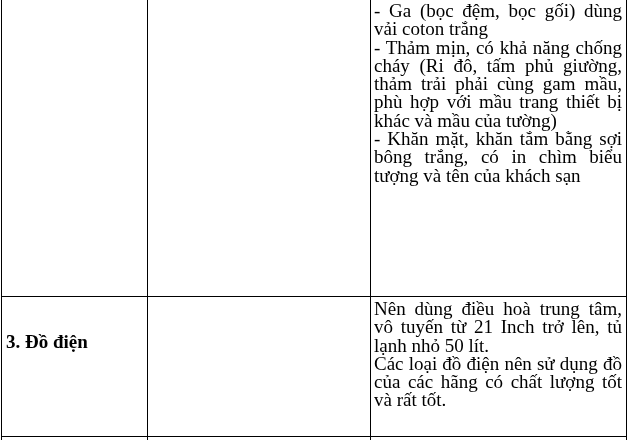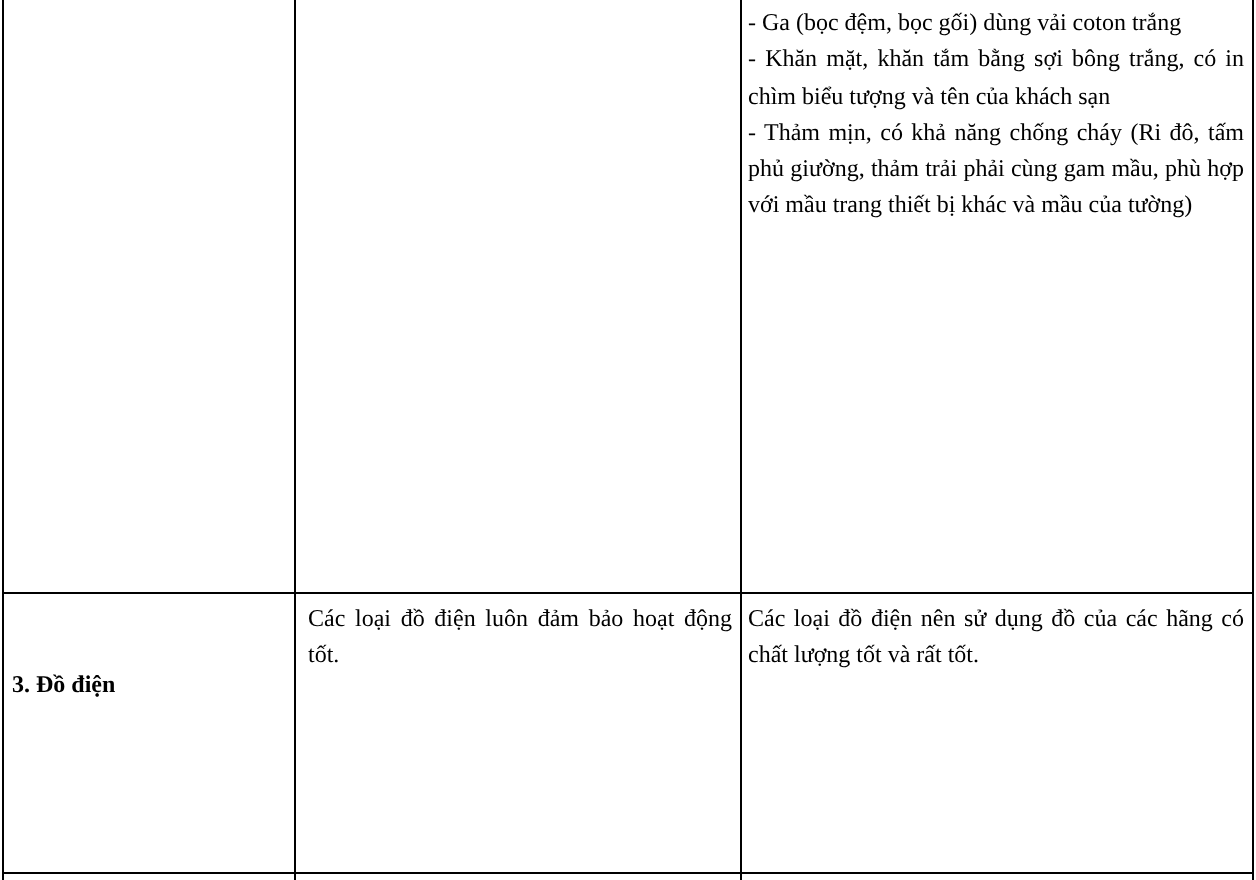--- a/index.html
+++ b/index.html
@@ -1,45 +1,45 @@
 <!DOCTYPE html>
 <html><head>
 <meta charset="utf-8">
 <style>
   html, body { margin: 0; padding: 0; background: #ffffff; }
   body { width: 628px; height: 440px; overflow: hidden; position: relative;
          font-family: "Liberation Serif", "DejaVu Serif", serif; color: #000; }
   .page { position: absolute; left: 0; top: 0; width: 628px; height: 440px; }
   .vline { position: absolute; top: 0; width: 1px; background: #000; }
   .hline { position: absolute; left: 1px; height: 1px; background: #000; }
-  .cell { position: absolute; font-size: 12px; line-height: 18.3px; }
+  .cell { position: absolute; font-size: 19px; line-height: 18.3px; }
   .cell p { margin: 0; text-align: justify; text-align-last: left; }
   .bold { font-weight: bold; font-family: "Liberation Serif", "DejaVu Serif", serif; }
 </style>
 </head>
 <body>
 
 <div class="page">
 
   <div class="vline" style="left:1px; height:440px;"></div>
   <div class="vline" style="left:147px; height:440px;"></div>
   <div class="vline" style="left:370px; height:440px;"></div>
   <div class="vline" style="left:626px; height:440px;"></div>
 
   <div class="hline" style="top:296px; width:626px;"></div>
   <div class="hline" style="top:436px; width:626px;"></div>
 
   <div class="cell" style="left:374px; top:2px; width:248px;">
     <p>- Ga (bọc đệm, bọc gối) dùng vải coton trắng</p>
+    <p>- Thảm mịn, có khả năng chống cháy (Ri đô, tấm phủ giường, thảm trải phải cùng gam mầu, phù hợp với mầu trang thiết bị khác và mầu của tường)</p>
     <p>- Khăn mặt, khăn tắm bằng sợi bông trắng, có in chìm biểu tượng và tên  của khách sạn</p>
-    <p>- Thảm mịn, có khả năng chống cháy (Ri đô, tấm phủ giường, thảm trải phải cùng gam mầu, phù hợp với mầu trang thiết bị khác và mầu của tường)</p>
   </div>
 
   <div class="cell bold" style="left:6px; top:300px; width:138px;margin-top:33px;">
     <span>3. Đồ điện</span>
   </div>
   <div class="cell" style="left:154px; top:300px; width:212px;">
-    <p>Các loại đồ điện luôn đảm bảo hoạt động tốt.</p>
   </div>
   <div class="cell" style="left:374px; top:300px; width:248px;">
+    <p>Nên dùng điều hoà trung tâm, vô tuyến từ 21 Inch trở lên, tủ lạnh nhỏ 50 lít.</p>
     <p>Các loại đồ điện nên sử dụng đồ của các hãng có chất lượng tốt và rất tốt.</p>
   </div>
 </div>
 
 </body></html>

